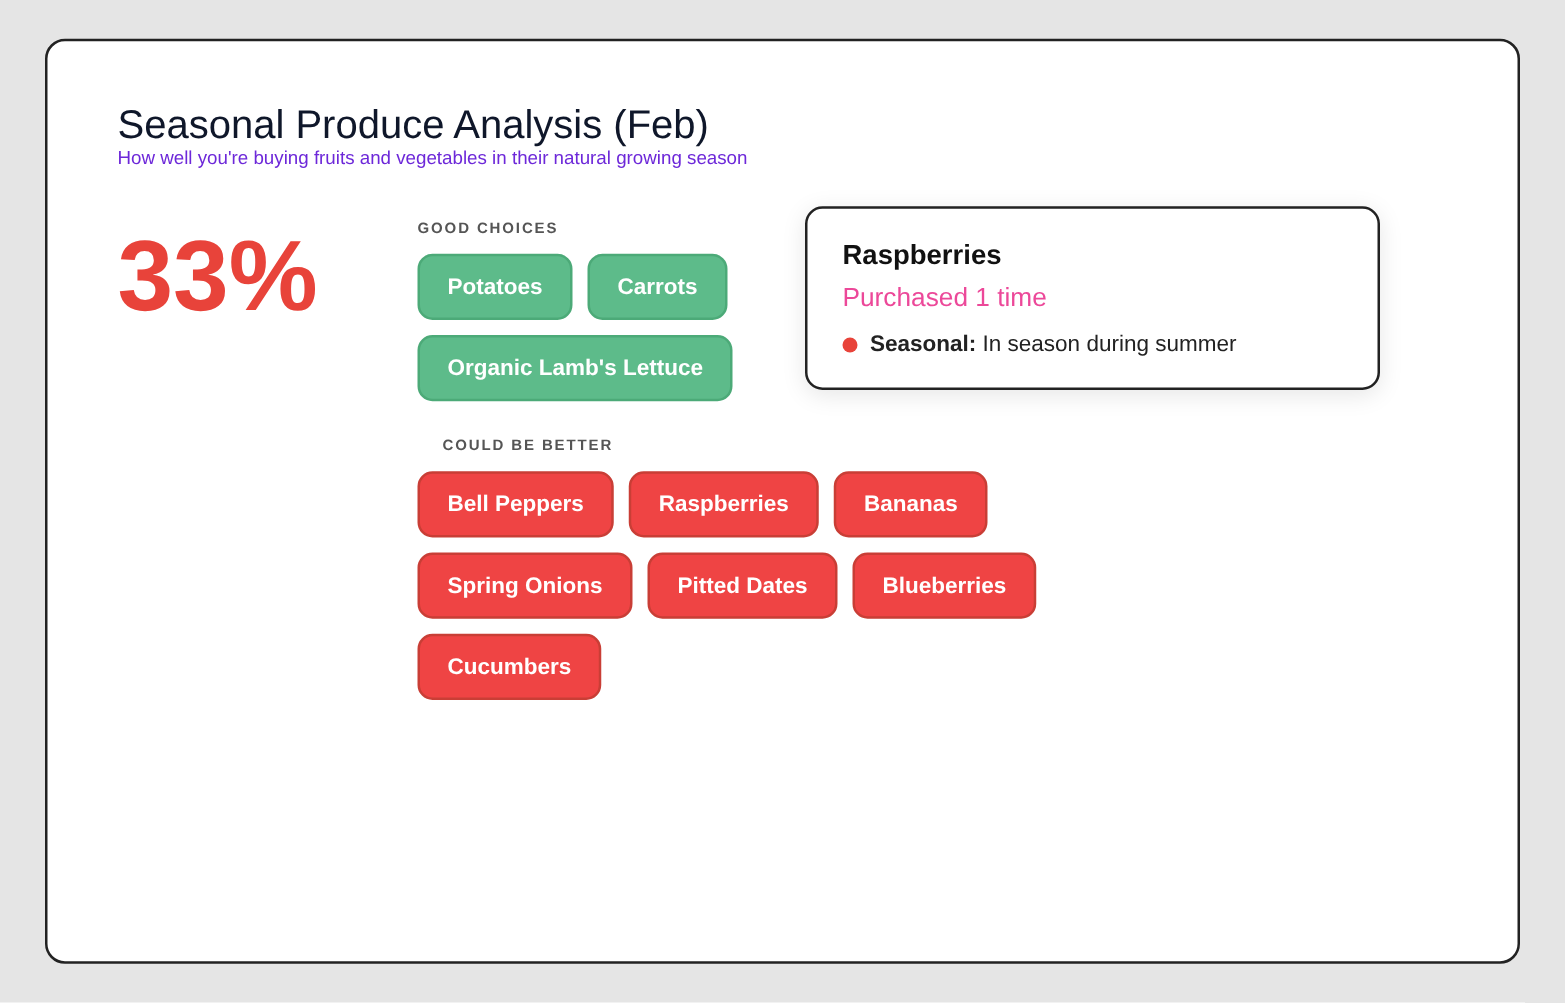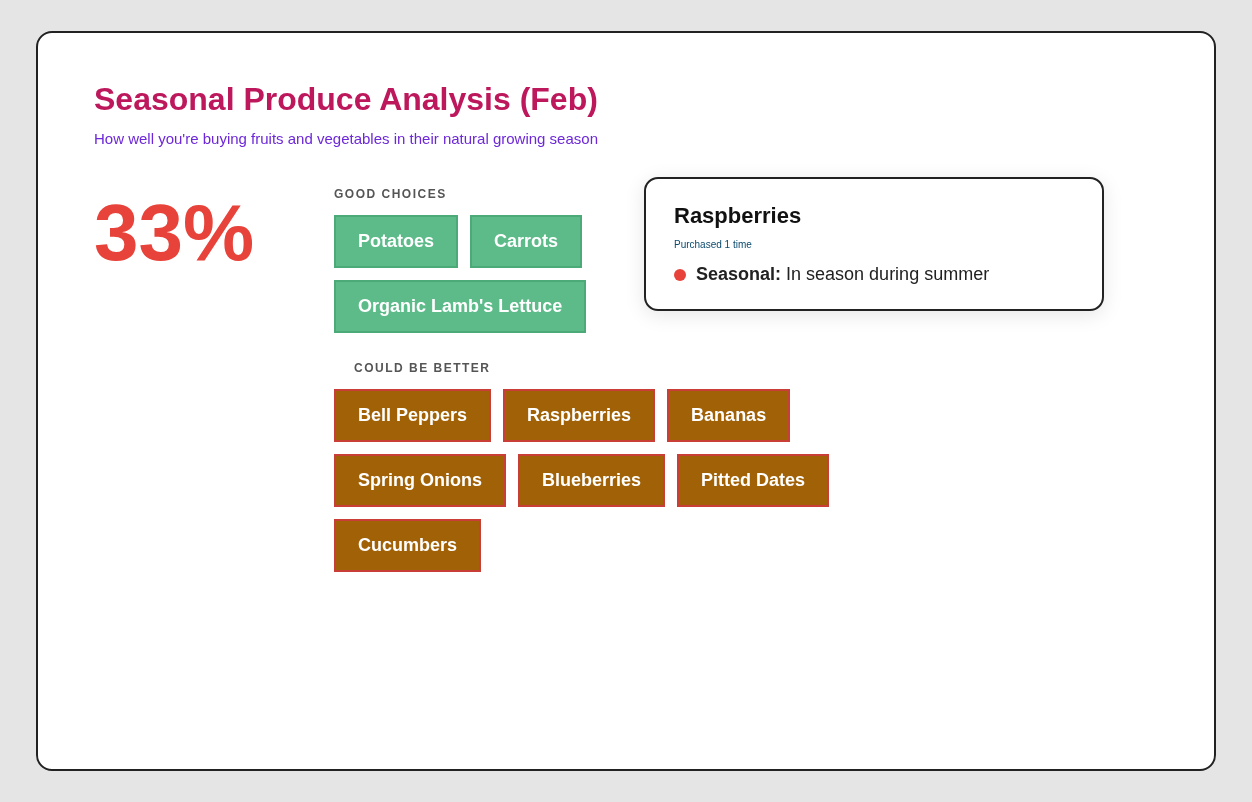--- a/index.html
+++ b/index.html
@@ -22,23 +22,22 @@
       border-radius: 16px;
       border: 2px solid #222;
       width: 1180px;
       min-height: 740px;
       padding: 48px 56px 48px 56px;
       position: relative;
     }
 
     .page-title {
       font-size: 32px;
-      font-weight: 700;
-      color: #be185d;
-      margin-bottom: 12px;
+      font-weight: 400;
+      color: #0f172a;
     }
 
     .subtitle {
       font-size: 15px;
       color: #6d28d9;
       margin-bottom: 40px;
     }
 
     .main-content {
       display: flex;
@@ -69,37 +68,37 @@
     }
 
     .chips-row {
       display: flex;
       flex-wrap: wrap;
       gap: 12px;
       margin-bottom: 12px;
     }
 
     .chip {
-      border-radius: 0;
+      border-radius: 12px;
       padding: 14px 22px;
       font-size: 18px;
       font-weight: 700;
       color: #fff;
       border: 2.5px solid transparent;
       cursor: pointer;
       white-space: nowrap;
     }
 
     .chip.green {
       background-color: #5dbb8a;
       border-color: #4caa78;
     }
 
     .chip.red {
-      background-color: #a16207;
+      background-color: #ef4444;
       border-color: #c93e36;
     }
 
     .could-be-better-label {
       margin-top: 28px;
       margin-left: 20px;
     }
 
     
     .tooltip {
@@ -116,22 +115,22 @@
     }
 
     .tooltip-title {
       font-size: 22px;
       font-weight: 800;
       color: #111;
       margin-bottom: 10px;
     }
 
     .tooltip-purchased {
-      font-size: 10px;
-      color: #0c4a6e;
+      font-size: 21px;
+      color: #ec4899;
       margin-bottom: 14px;
     }
 
     .tooltip-seasonal {
       display: flex;
       align-items: center;
       gap: 10px;
       font-size: 18px;
       color: #222;
     }
@@ -170,22 +169,22 @@
       </div>
 
       <div class="section-label could-be-better-label">COULD BE BETTER</div>
       <div class="chips-row">
         <div class="chip red">Bell Peppers</div>
         <div class="chip red">Raspberries</div>
         <div class="chip red">Bananas</div>
       </div>
       <div class="chips-row">
         <div class="chip red">Spring Onions</div>
+        <div class="chip red">Pitted Dates</div>
         <div class="chip red">Blueberries</div>
-        <div class="chip red">Pitted Dates</div>
       </div>
       <div class="chips-row">
         <div class="chip red">Cucumbers</div>
       </div>
 
       <div class="tooltip">
         <div class="tooltip-title">Raspberries</div>
         <div class="tooltip-purchased">Purchased 1 time</div>
         <div class="tooltip-seasonal">
           <div class="tooltip-dot"></div>

